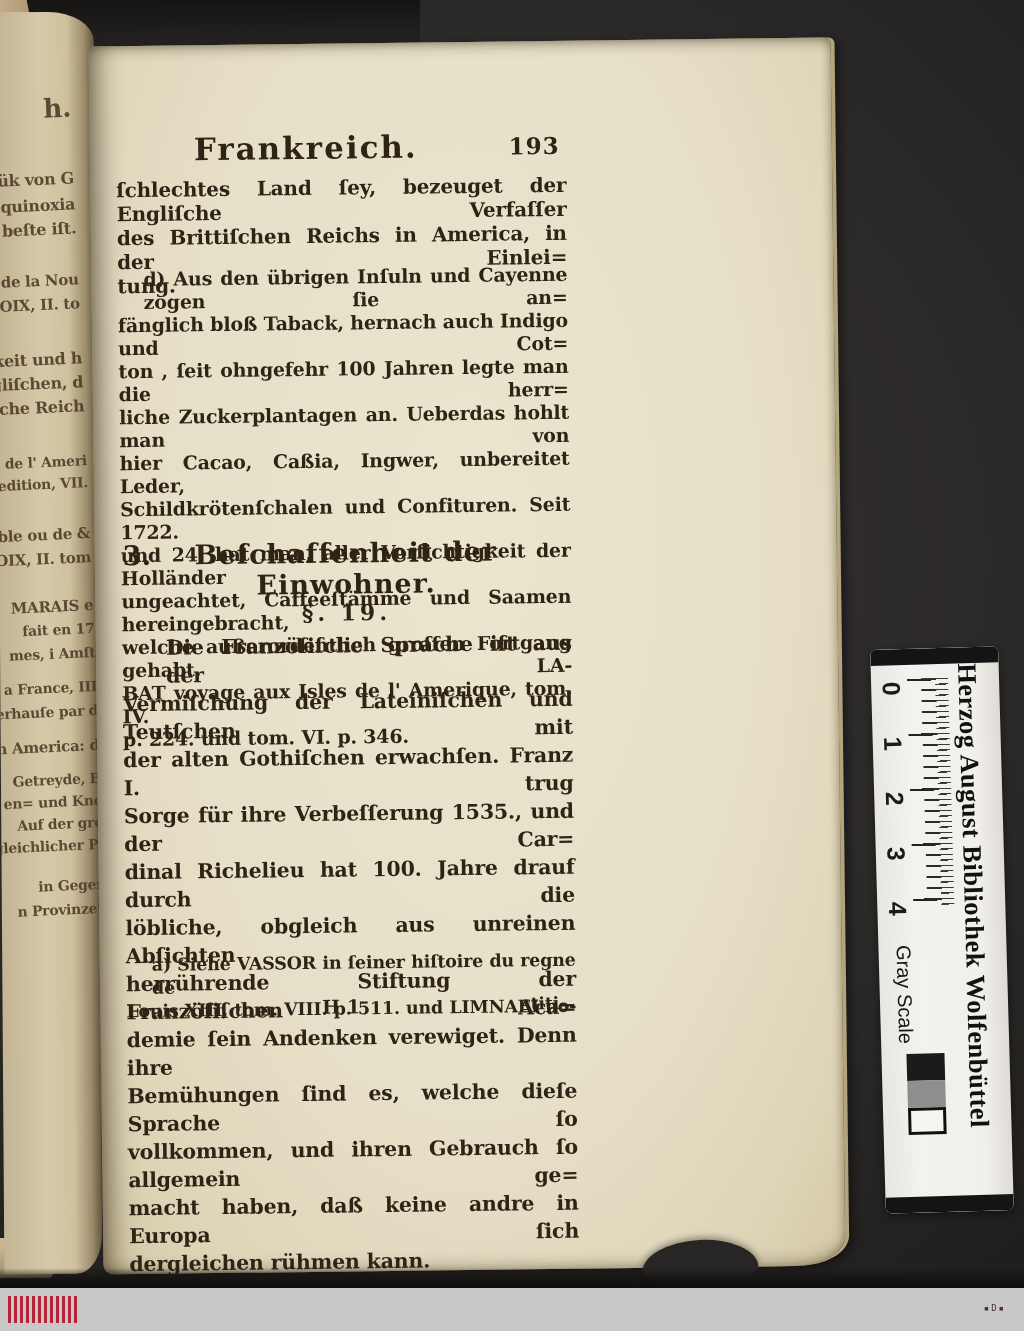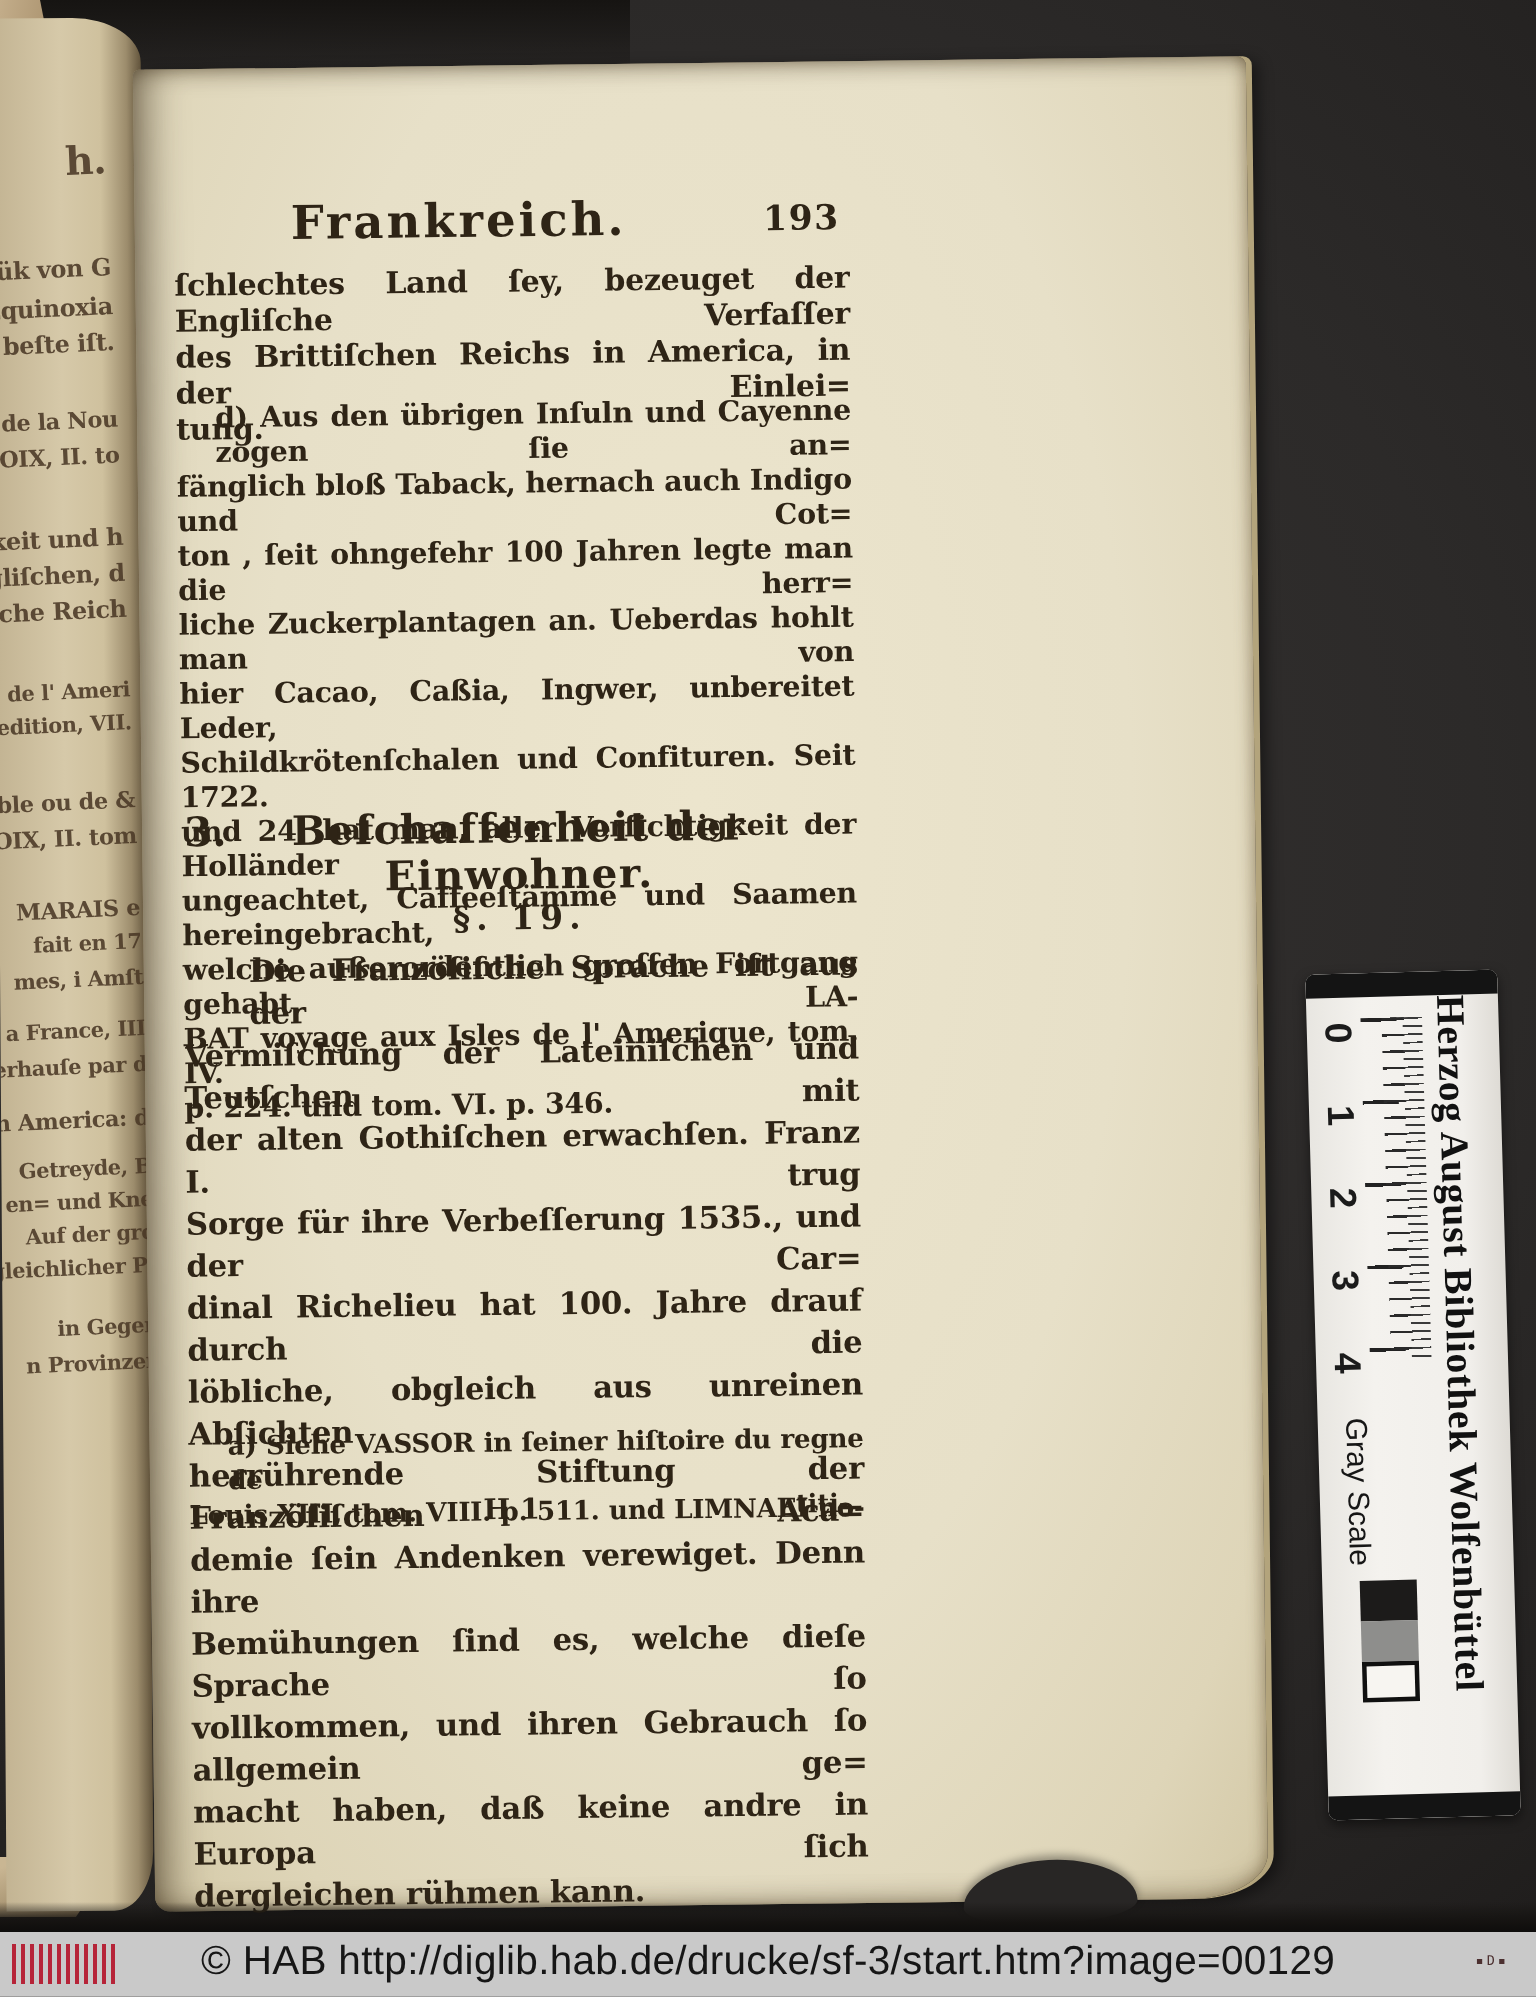--- a/index.html
+++ b/index.html
@@ -233,15 +233,14 @@
   <div class="brand">Herzog August Bibliothek Wolfenbüttel</div>
   <div class="grayscale-label">Gray Scale</div>
   <div class="sq sq1" style="background: rgb(28, 27, 26);"></div>
   <div class="sq sq2" style="background: rgb(142, 142, 140);"></div>
   <div class="sq sq3" style="background: rgb(247, 245, 241);"></div>
 </div>
 
 <div class="pre-footer-strip"></div>
 <div class="footer-bar">
   <div class="red-barcode"></div>
-  <div class="footer-text">© HAB http://diglib.hab.de/drucke/sf-3/start.htm?image=00129</div>
   <div class="corner-mark">▪D▪</div>
 </div>
 
 </body></html>

